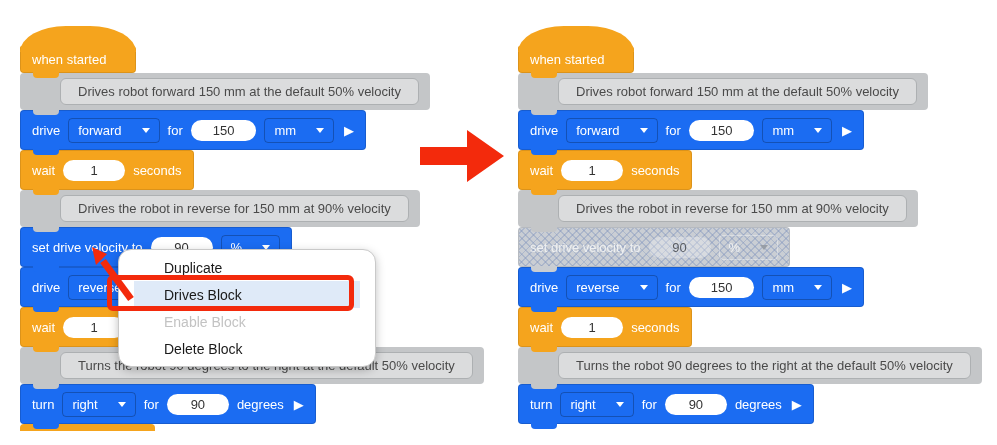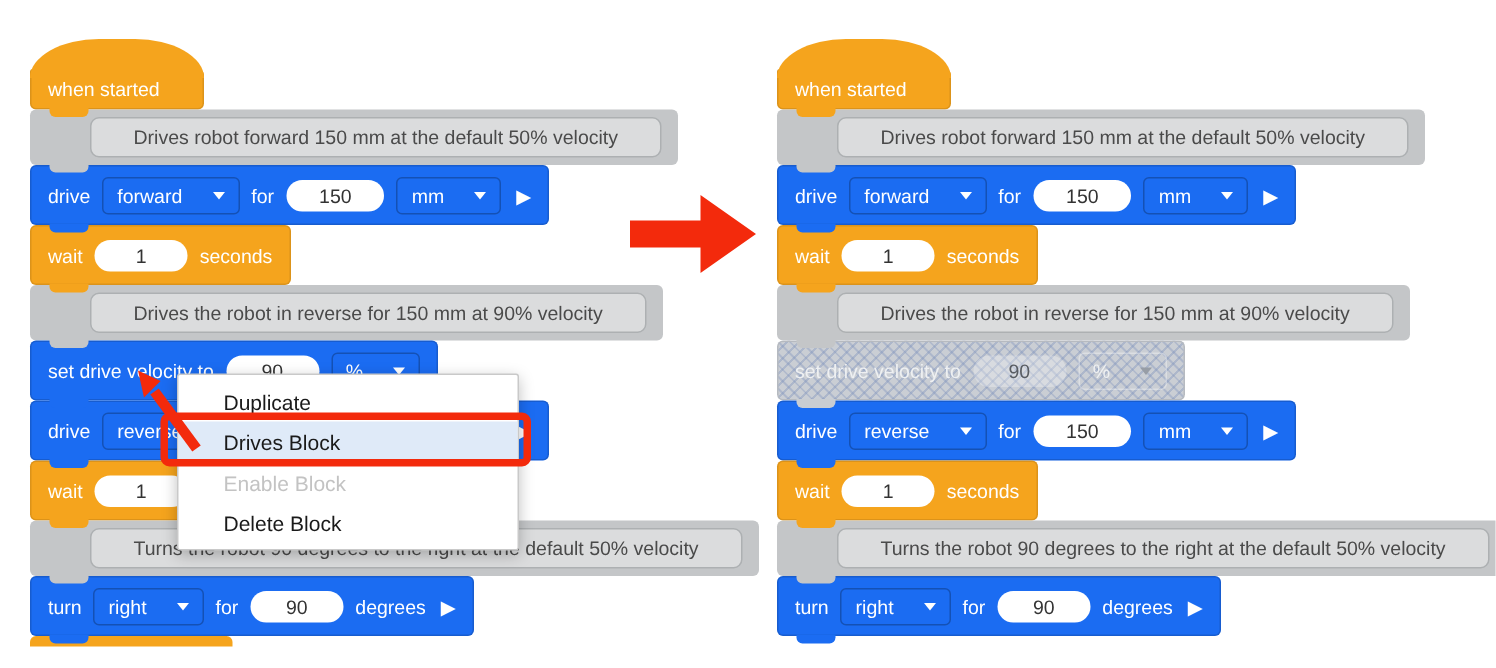--- a/index.html
+++ b/index.html
@@ -35,21 +35,21 @@
     content:"";position:absolute;left:0;top:-20px;width:100%;height:26px;
     background:#f5a41d;border-radius:46px 46px 0 0 / 26px 26px 0 0;
   }
   .hat .hat-label{position:relative;z-index:1;}
 
   
   .comment{height:37px;background:#c4c6c8;border-radius:4px;
            display:flex;align-items:center;padding:0 11px 0 40px;position:relative;}
   .comment-box{
     background:#dbdcdd;border:1px solid #adb0b2;border-radius:6px;
-    padding:5px 28px;color:#4a4a4a;font-size:13px;white-space:nowrap;
+    padding:5px 17px;color:#4a4a4a;font-size:13px;white-space:nowrap;
   }
 
   
   .oval{background:#ffffff;color:#333;border-radius:999px;
         padding:3px 22px;min-width:18px;text-align:center;line-height:15px;font-size:13px;}
 
   
   .dropdown{display:inline-flex;align-items:center;gap:20px;
             border:1px solid rgba(0,0,0,.25);border-radius:4px;
             padding:4px 9px;line-height:15px;}
@@ -68,22 +68,22 @@
   }
   .disabled-block .oval{background:rgba(255,255,255,.28);color:#585c62;}
   .disabled-block .dropdown{border-color:rgba(255,255,255,.35);}
   .disabled-block .caret{border-top-color:#979da6;}
 
   
   .sliver{width:135px;height:7px;background:#f5a41d;border-radius:4px 4px 0 0;position:relative;}
 
   
   .menu{position:absolute;left:118px;top:249px;width:226px;z-index:10;
-        background:#fff;border:1px solid #c9c9c9;border-radius:2px;
-        box-shadow:0 3px 10px rgba(0,0,0,.25);padding:4px 0;}
+        background:#fff;border:1px solid #c9c9c9;border-radius:13px;
+        box-shadow:0 3px 10px rgba(0,0,0,.25);padding:4px 15px;}
   .menu-item{height:27px;display:flex;align-items:center;padding-left:30px;
              font-size:14px;color:#1a1a1a;}
   .menu-item.highlight{background:#dfeaf8;}
   .menu-item.disabled{color:#c3c3c3;}
 
   
   .red-outline{position:absolute;left:107px;top:275px;width:247px;height:36px;
                border:5px solid #f32a0c;border-radius:6px;z-index:11;
                pointer-events:none;box-sizing:border-box;}
 

